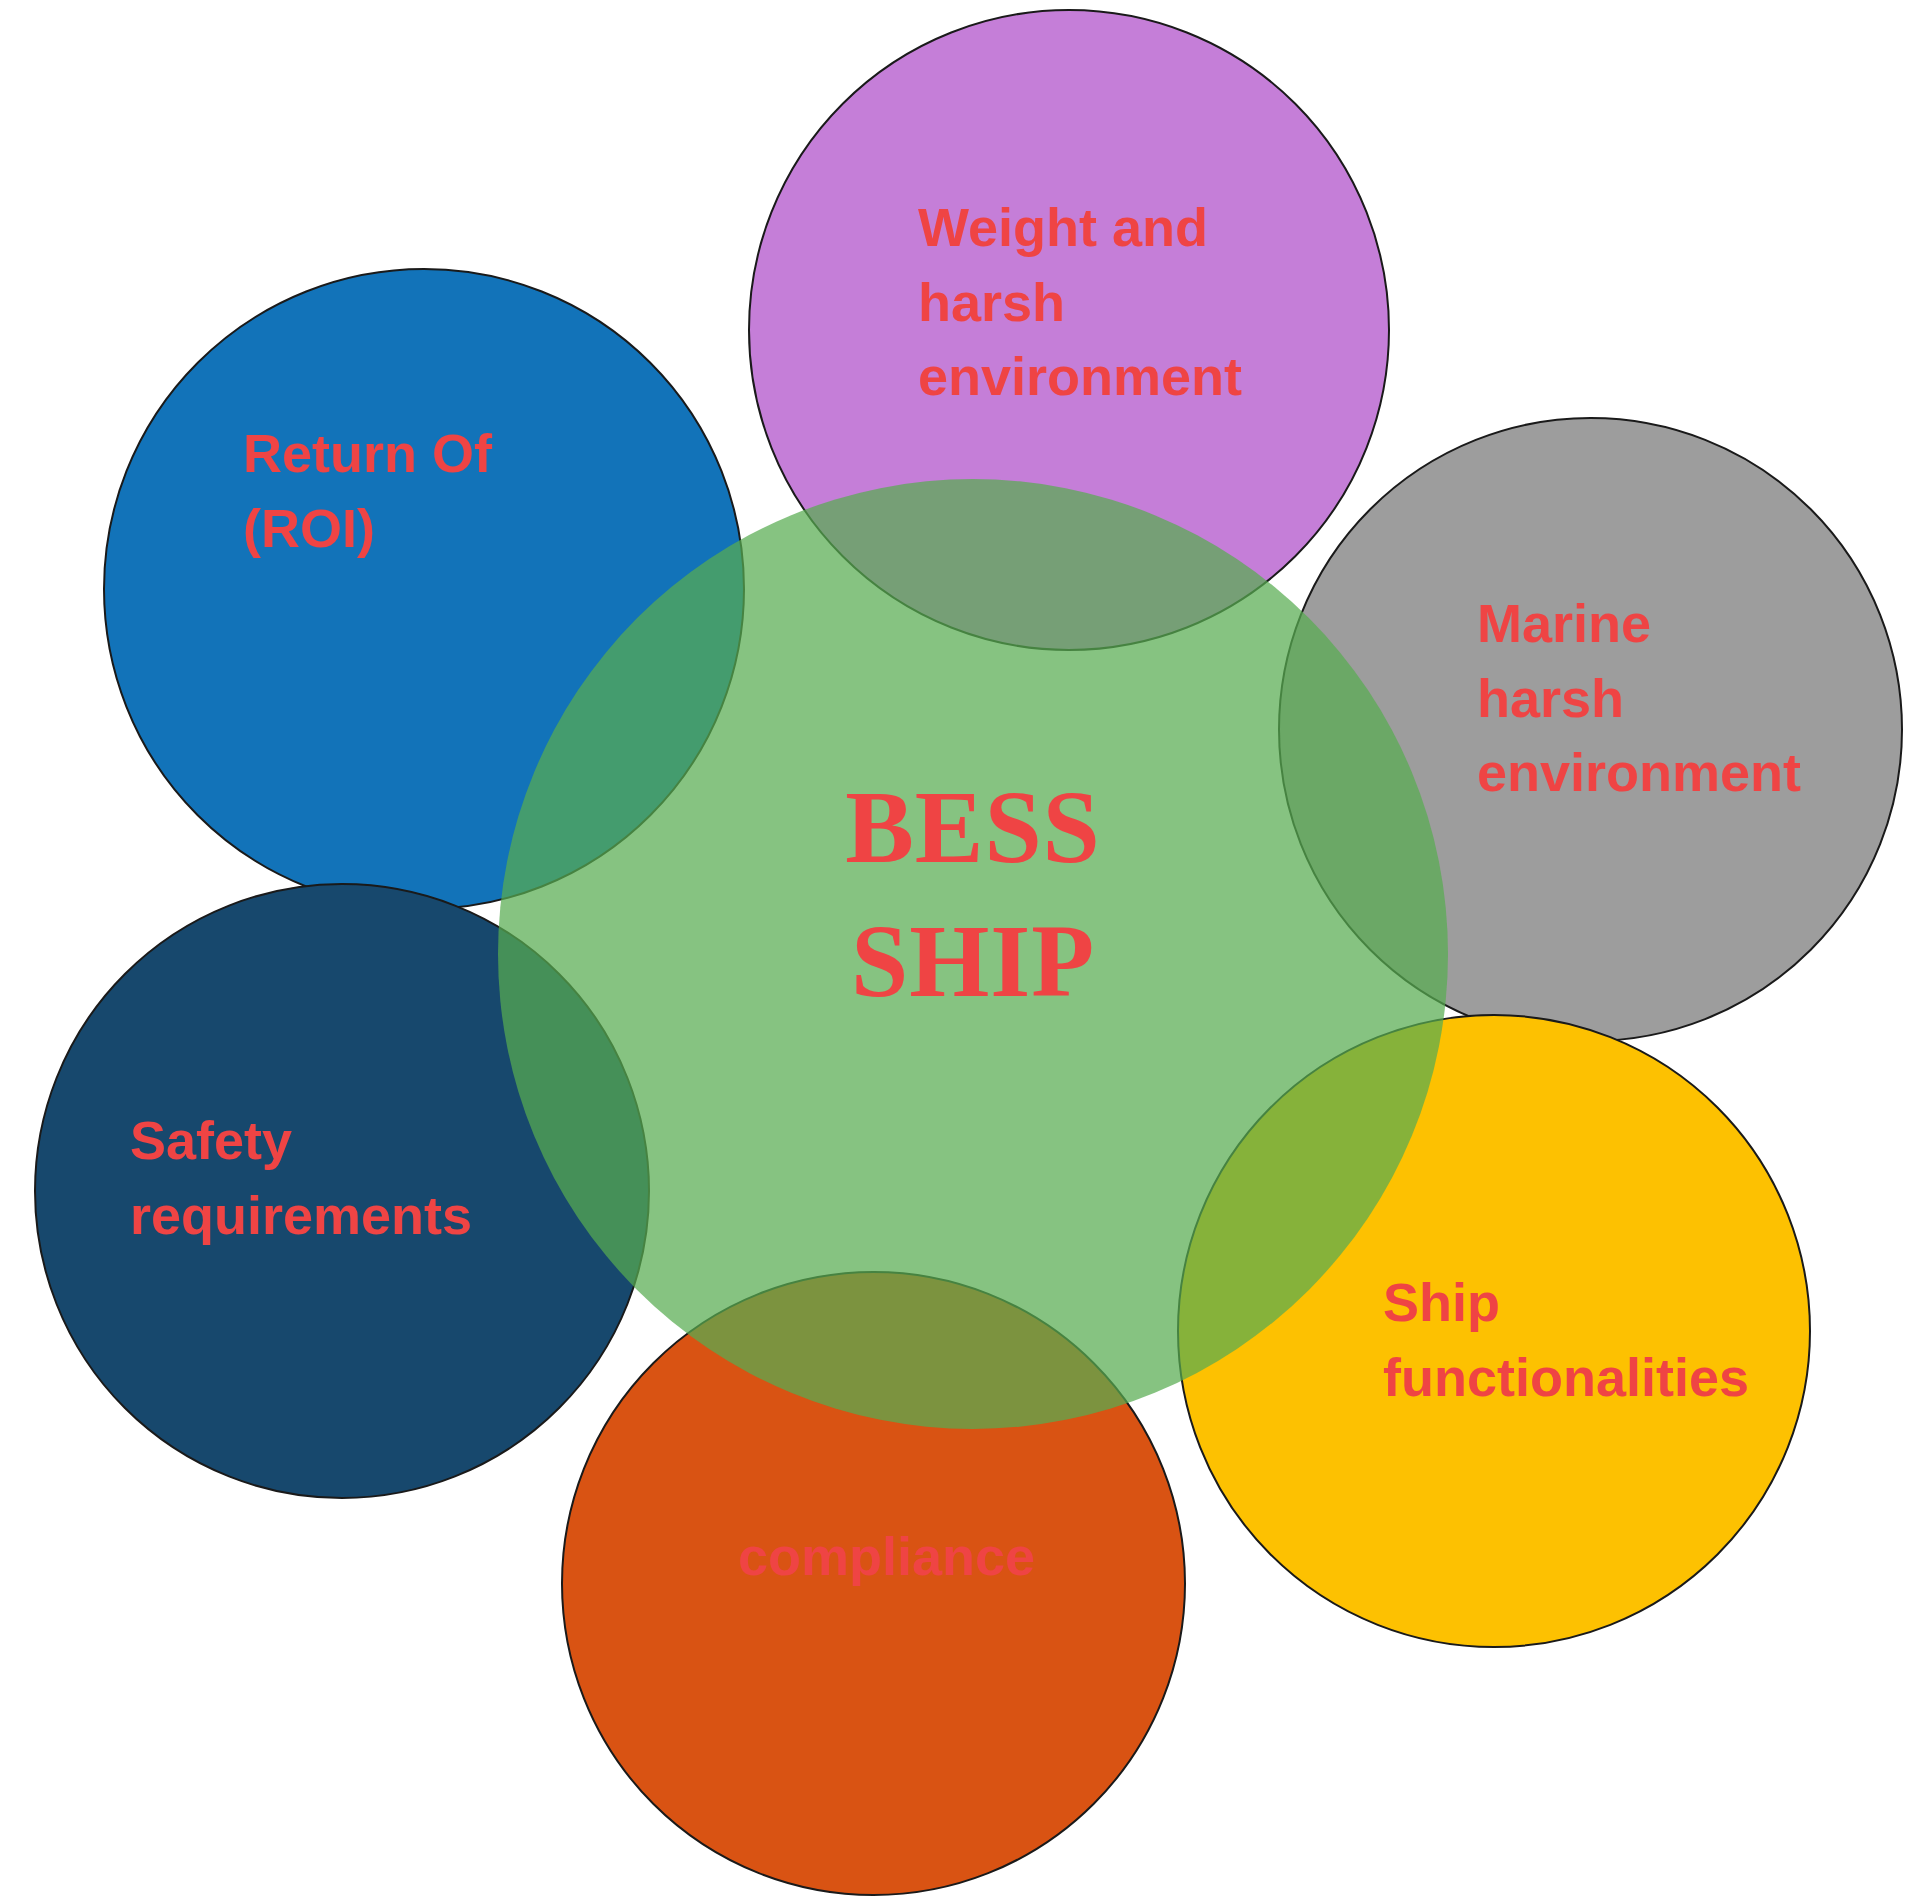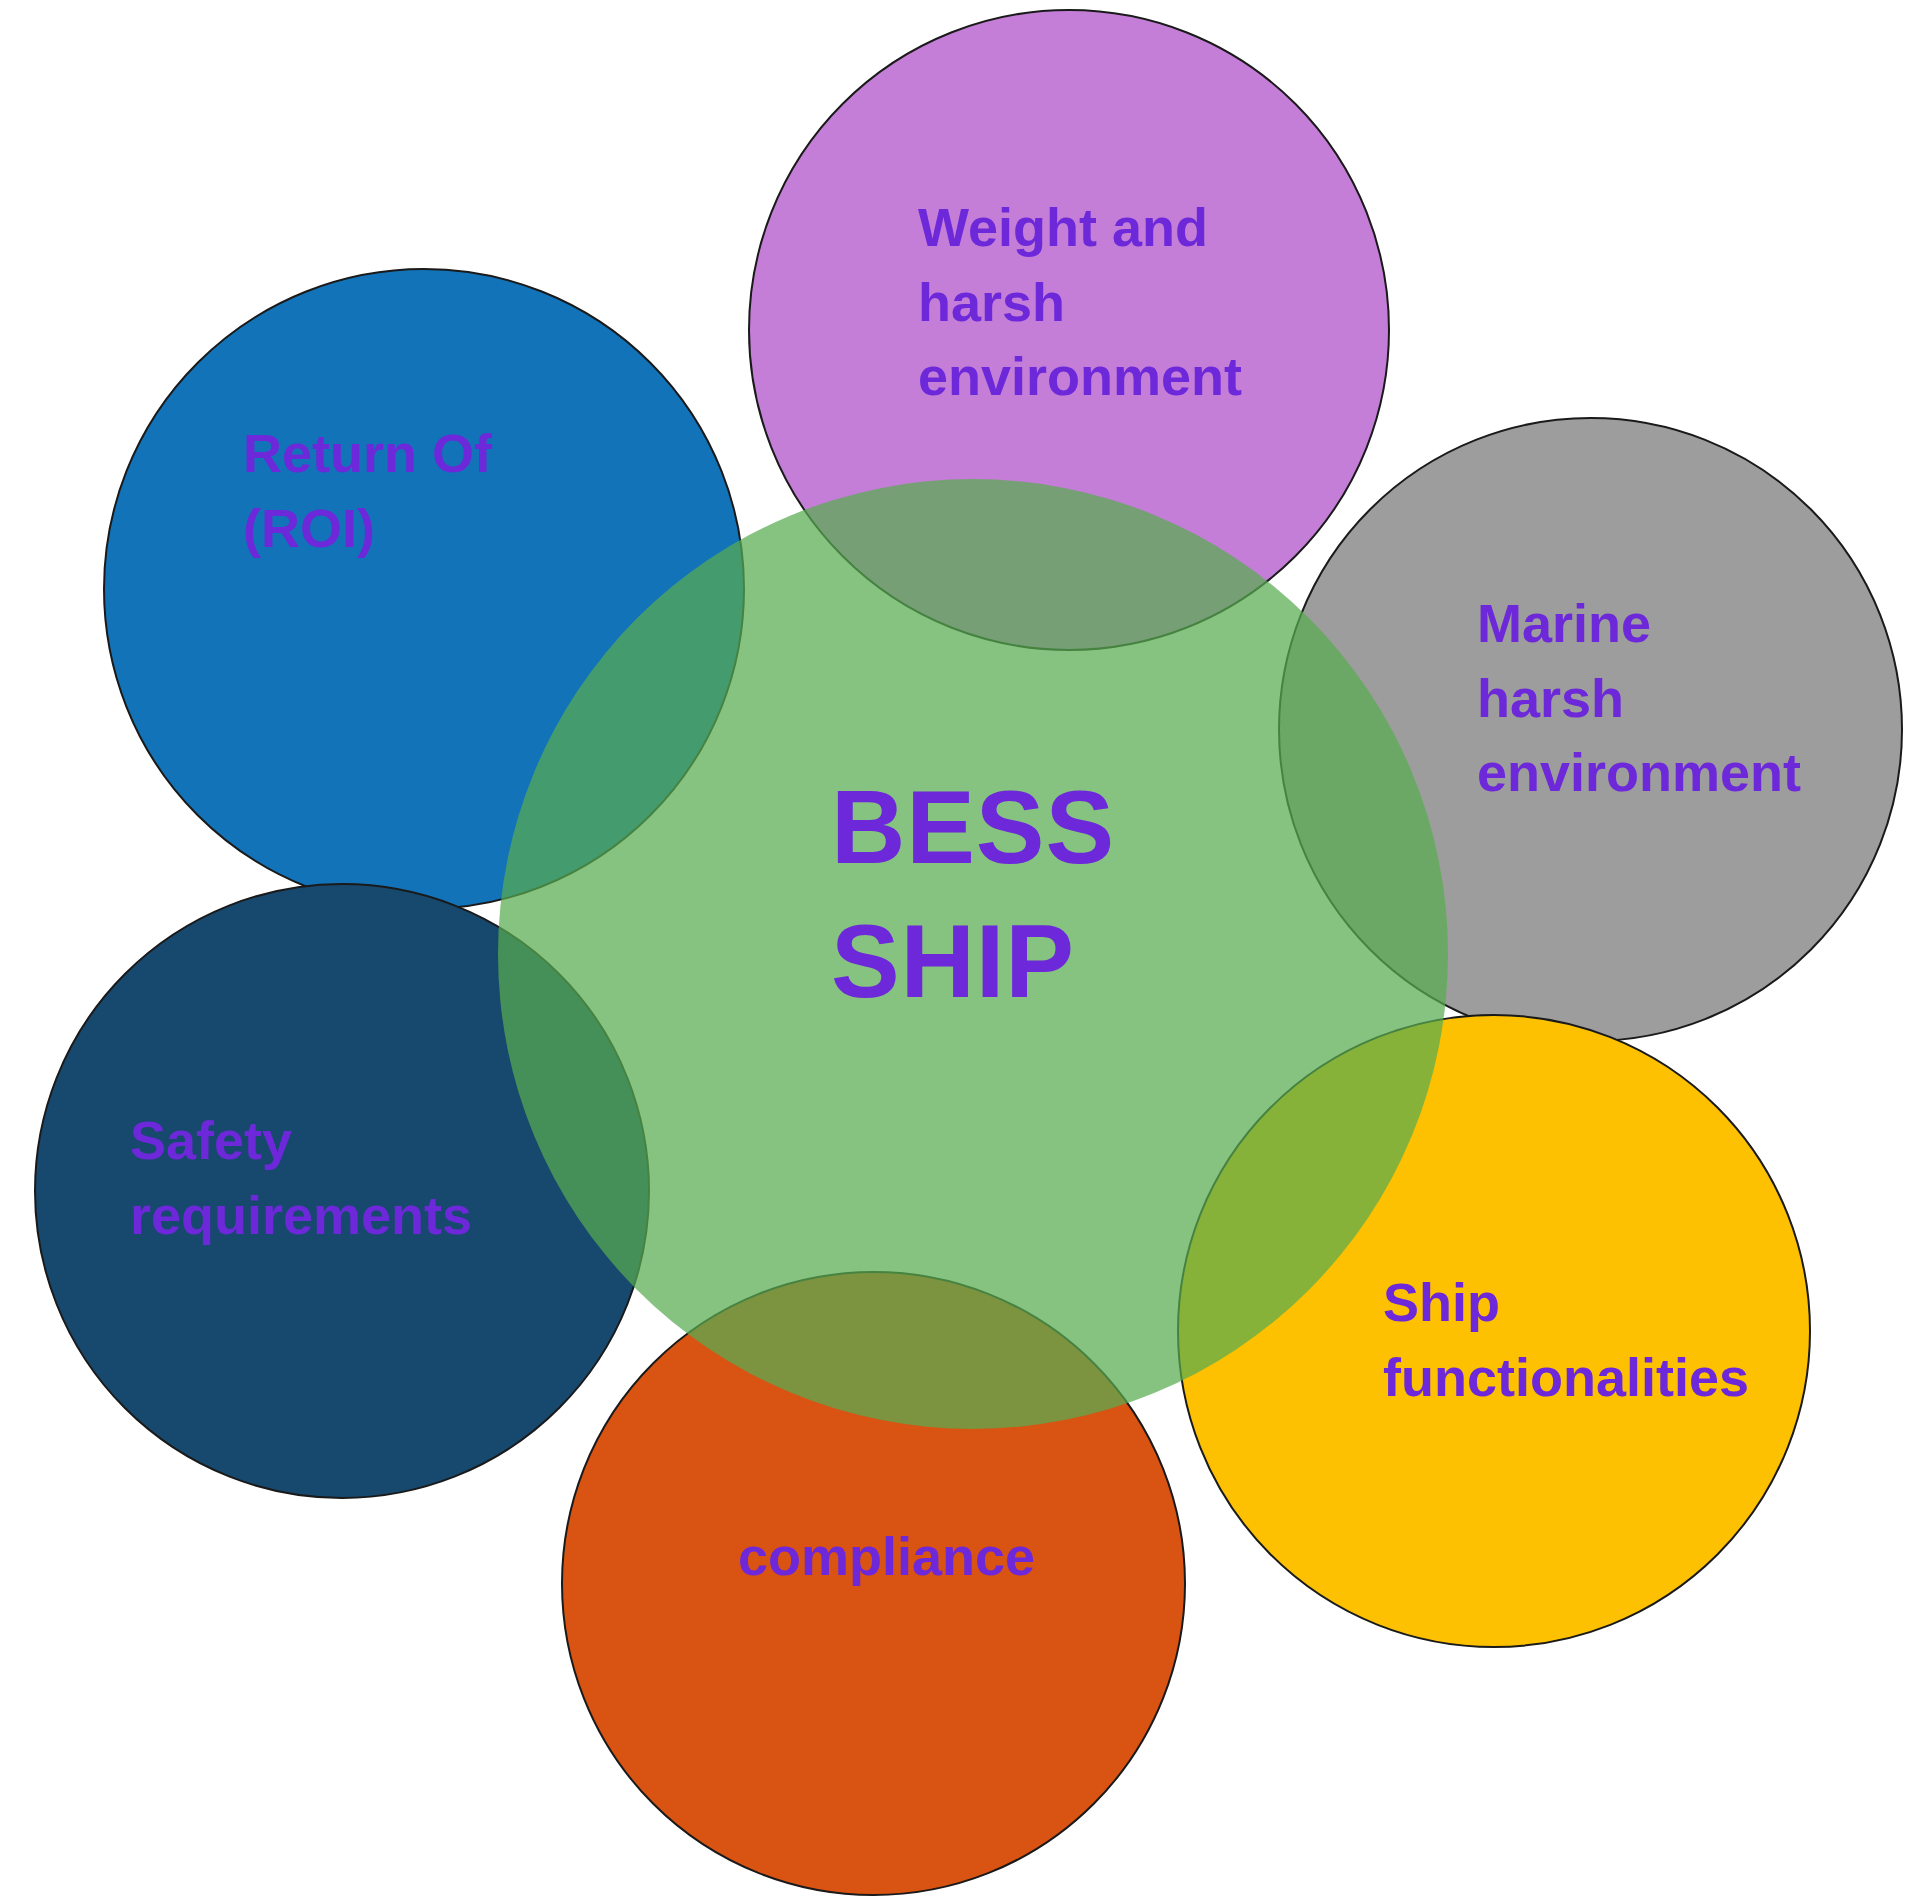--- a/index.html
+++ b/index.html
@@ -32,41 +32,42 @@
   .c-center {
     left: 498px; top: 479px; width: 950px; height: 950px;
     border: none;
     opacity: 0.72;
     z-index: 5;
   }
   
   .label {
     position: absolute;
     z-index: 10;
-    color: #6d28d9;
+    color: #ef4444;
     font-weight: bold;
     font-size: 54px;
     line-height: 1.38;
     text-align: left;
     white-space: nowrap;
   }
   .label span { display: block; }
   .l-weight   { left: 918px; top: 190px; }
   .l-roi      { left: 243px;  top: 416px; }
   .l-marine   { left: 1477px; top: 586px; }
   .l-safety   { left: 130px;  top: 1103px; }
   .l-shipfunc { left: 1383px; top: 1265px; }
   .l-regul    { left: 738px;  top: 1519px; }
   .l-center {
     left: 973px; top: 895px;
     transform: translate(-50%, -50%);
-    text-align: left;
+    text-align: center;
     font-size: 103px;
     line-height: 1.3;
     letter-spacing: 0.9px;
+    font-family: Liberation Serif, serif;
   }
 </style>
 </head>
 <body>
 
 <div id="canvas">
 
   <div class="circle c-weight" style="background-color: rgb(197, 126, 216);"></div>
   <div class="circle c-roi" style="background-color: rgb(18, 115, 185);"></div>
   <div class="circle c-marine" style="background-color: rgb(157, 157, 157);"></div>

